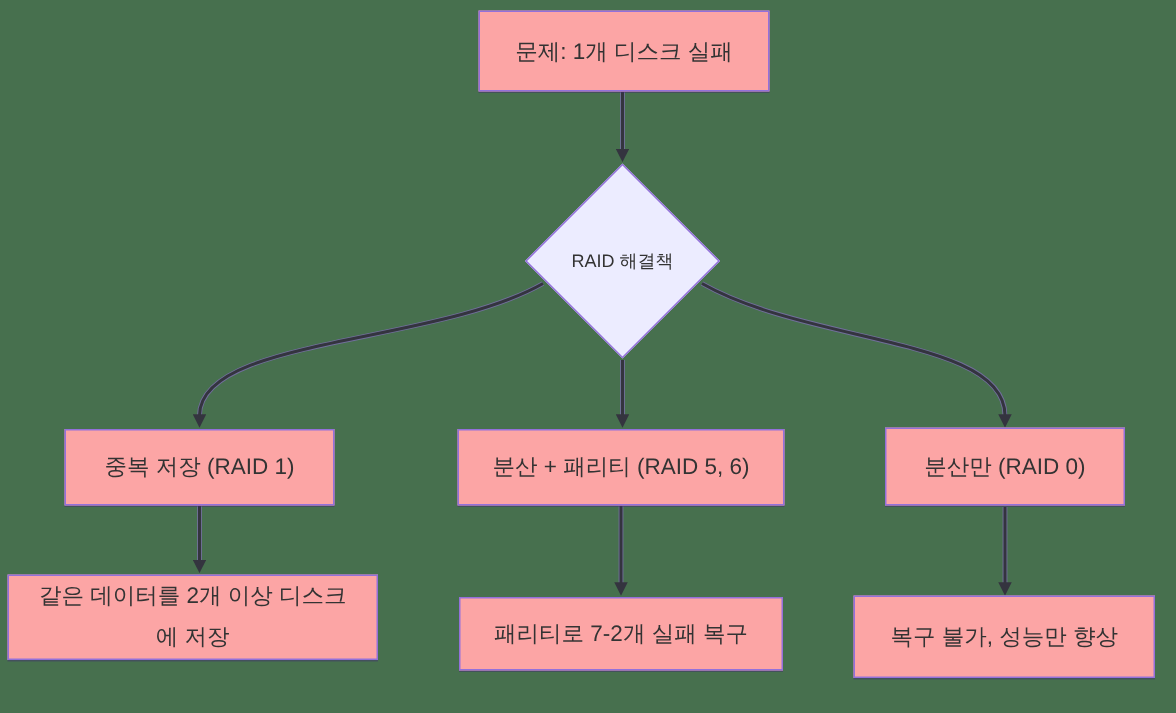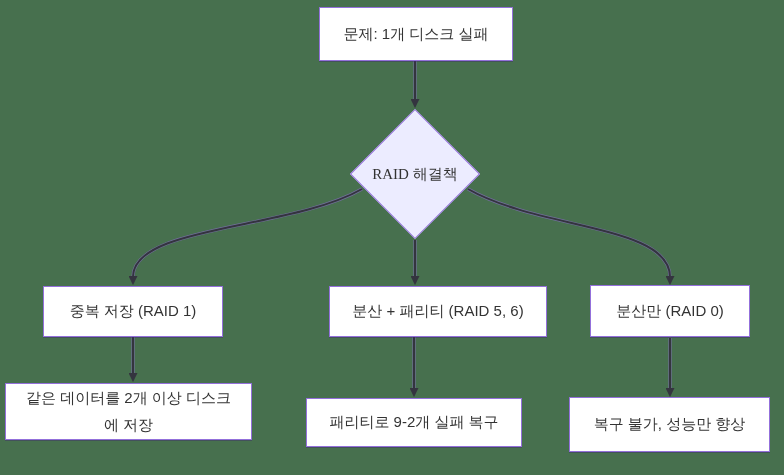--- a/index.html
+++ b/index.html
@@ -18,50 +18,49 @@
   }
   .edge-under {
     fill:none; stroke:rgba(147,112,219,0.55); stroke-width:3.2px;
   }
   .edge {
     fill:none; stroke:#34343f; stroke-width:2px;
   }
   .node {
     position:absolute;
     box-sizing:border-box;
-    background:#ffffff;
+    background:#fca5a5;
     border:1.5px solid #9370DB;
     color:#333333;
     font-size:15px;
     display:flex; align-items:center; justify-content:center;
     text-align:center;
     box-shadow:0 1px 0 rgba(62,44,110,0.45);
   }
   #node-problem      { left:319px; top:7px;   width:194px; height:54px; }
   #node-raid1        { left:43px;  top:286px; width:180px; height:51px;align-items:center; }
-  #node-raid56       { left:305px; top:286px; width:218px; height:51px;margin-left:24px; }
+  #node-raid56       { left:305px; top:286px; width:218px; height:51px; }
   #node-raid0        { left:590px; top:285px; width:160px; height:52px;text-align:right; }
   #node-raid1-detail { left:5px;   top:383px; width:247px; height:57px; padding:0 14px; line-height:1.75; }
   #node-raid56-detail{ left:306px; top:398px; width:216px; height:49px; }
   #node-raid0-detail { left:569px; top:397px; width:201px; height:55px; }
   #decision-shape {
     position:absolute;
     left:369px; top:128px; width:92px; height:92px;
     box-sizing:border-box;
     background:#ECECFF;
     border:1.5px solid #9370DB;
     transform:rotate(45deg);
   }
   #decision-label {
     position:absolute;
     left:340px; top:161px; width:150px; height:26px;
-    color:#333333; font-size:15px;
+    color:#333333; font-size:12px;
     display:flex; align-items:center; justify-content:center;
     text-align:center;
-    font-family:Liberation Serif, serif;
   }
 </style>
 </head>
 <body>
 
 <div id="canvas">
 
   <svg id="edges" width="784" height="475" viewBox="0 0 784 475">
     <defs>
       <marker id="arrowhead" viewBox="0 0 10 10" refX="1" refY="5" markerWidth="9" markerHeight="9" markerUnits="userSpaceOnUse" orient="auto">
@@ -109,20 +108,20 @@
 
   <div class="node" id="node-raid0">
     <span>분산만 (RAID 0)</span>
   </div>
 
   <div class="node" id="node-raid1-detail">
     <span>같은 데이터를 2개 이상 디스크에 저장</span>
   </div>
 
   <div class="node" id="node-raid56-detail">
-    <span>패리티로 9-2개 실패 복구</span>
+    <span>패리티로 7-2개 실패 복구</span>
   </div>
 
   <div class="node" id="node-raid0-detail">
     <span>복구 불가, 성능만 향상</span>
   </div>
 
 </div>
 
 </body></html>

